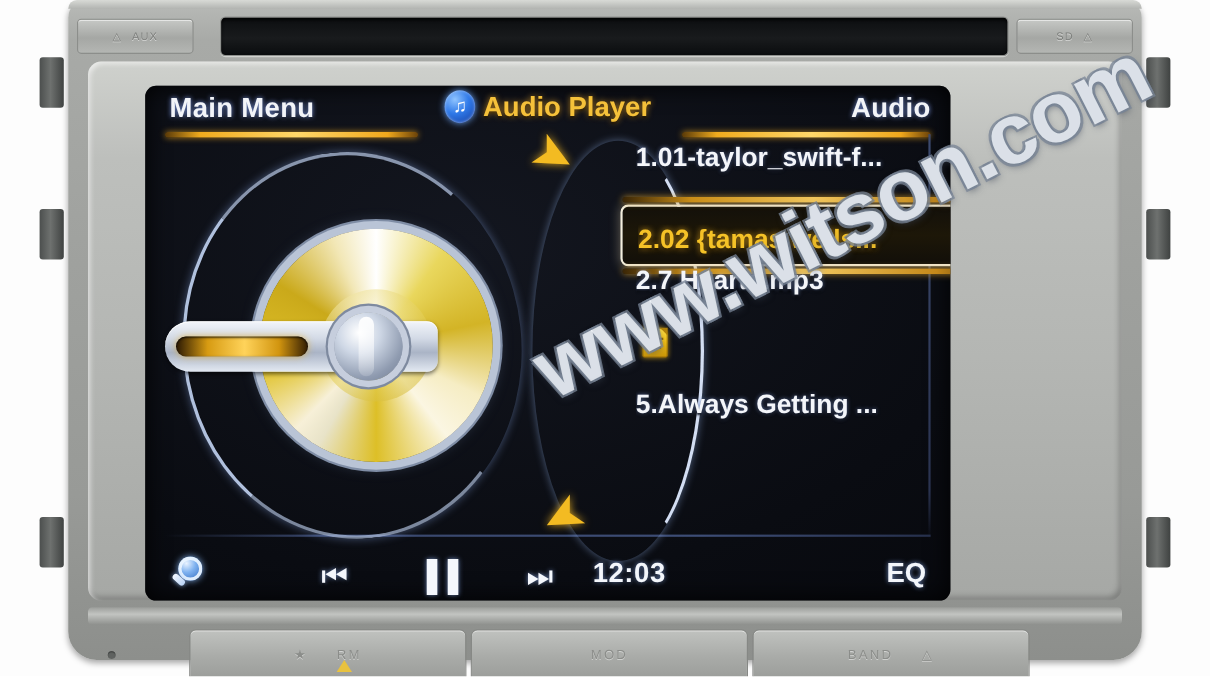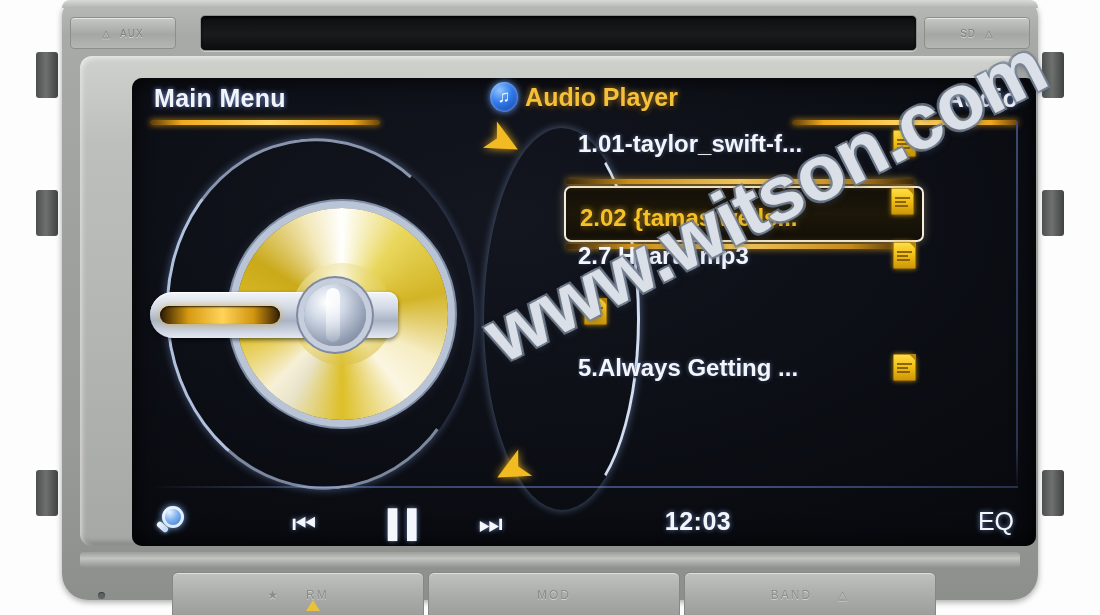--- a/index.html
+++ b/index.html
@@ -46,21 +46,21 @@
   
   .inner-bezel{
     position:absolute;left:80px;top:56px;width:940px;height:490px;
     background:linear-gradient(180deg,#cfd1cd 0%,#bdbfbc 18%,#b4b6b3 55%,#a6a8a5 100%);
     border-radius:12px;
     box-shadow:inset 2px 2px 5px rgba(255,255,255,.65),inset -2px -3px 6px rgba(0,0,0,.28);
   }
 
   
   .screen{
-    position:absolute;left:132px;top:78px;width:904px;height:468px;
+    position:absolute;left:132px;top:78px;width:732px;height:468px;
     background:radial-gradient(120% 120% at 40% 30%,#13161f 0%,#0a0c12 55%,#05060a 100%);
     border-radius:10px;overflow:hidden;
     box-shadow:inset 0 0 22px rgba(0,0,0,.95);
   }
 
   
   .hdr{position:absolute;left:0;top:0;width:100%;height:52px;}
   .hdr-txt{
     position:absolute;top:6px;font-size:25px;font-weight:bold;color:#f2f4f8;
     text-shadow:0 0 5px rgba(140,170,255,.85),0 2px 2px #000;letter-spacing:.3px;
@@ -227,26 +227,26 @@
     box-shadow:0 0 7px rgba(140,190,255,.9),inset 0 0 0 3px rgba(235,245,255,.92);
   }
   .mag-handle{
     position:absolute;left:0;top:18px;width:13px;height:6px;border-radius:3px;
     background:linear-gradient(90deg,#f2f7ff,#b9d3f5);transform:rotate(42deg);
     box-shadow:0 0 5px rgba(160,200,255,.8);
   }
   .transport{position:absolute;left:160px;bottom:8px;display:flex;gap:62px;align-items:center;}
   .tbtn{color:#f4f7fc;font-size:27px;line-height:1;text-shadow:0 0 5px rgba(150,185,255,.7),0 2px 2px #000;}
   .clock{
-    position:absolute;left:50%;transform:translateX(-50%);margin-left:114px;bottom:10px;
+    position:absolute;left:50%;transform:translateX(-50%);margin-left:74px;bottom:10px;
     font-size:25px;font-weight:bold;color:#f3f6fb;letter-spacing:.5px;
     text-shadow:0 0 5px rgba(150,185,255,.7),0 2px 2px #000;
   }
   .eq{
-    position:absolute;right:22px;bottom:10px;font-size:25px;font-weight:normal;color:#f3f6fb;
+    position:absolute;right:22px;bottom:10px;font-size:25px;font-weight:bold;color:#f3f6fb;
     text-shadow:0 0 5px rgba(150,185,255,.75),0 2px 2px #000;
   }
 
   
   .lower-rail{
     position:absolute;left:80px;top:552px;width:940px;height:16px;
     background:linear-gradient(180deg,#9b9d9a,#c2c4c1 40%,#8e908d);
     border-radius:4px;
   }
   .hw-btn{

